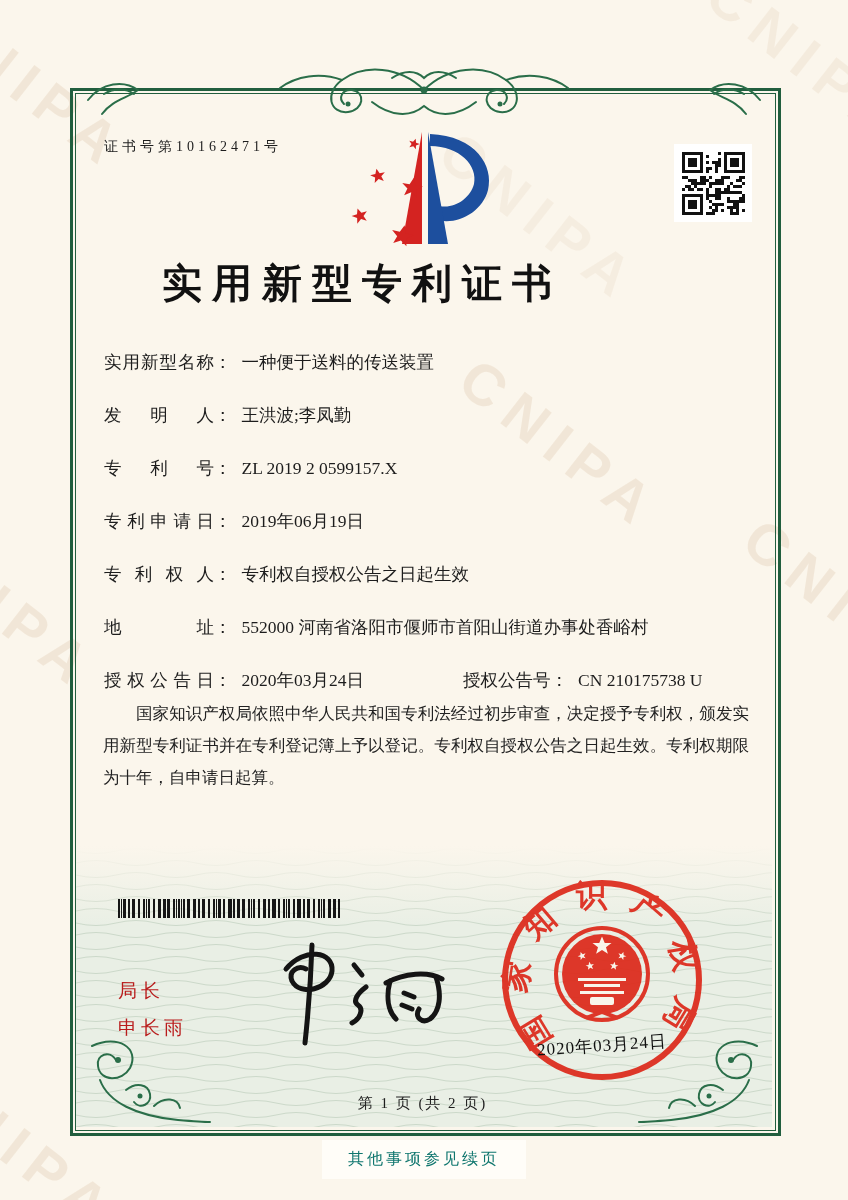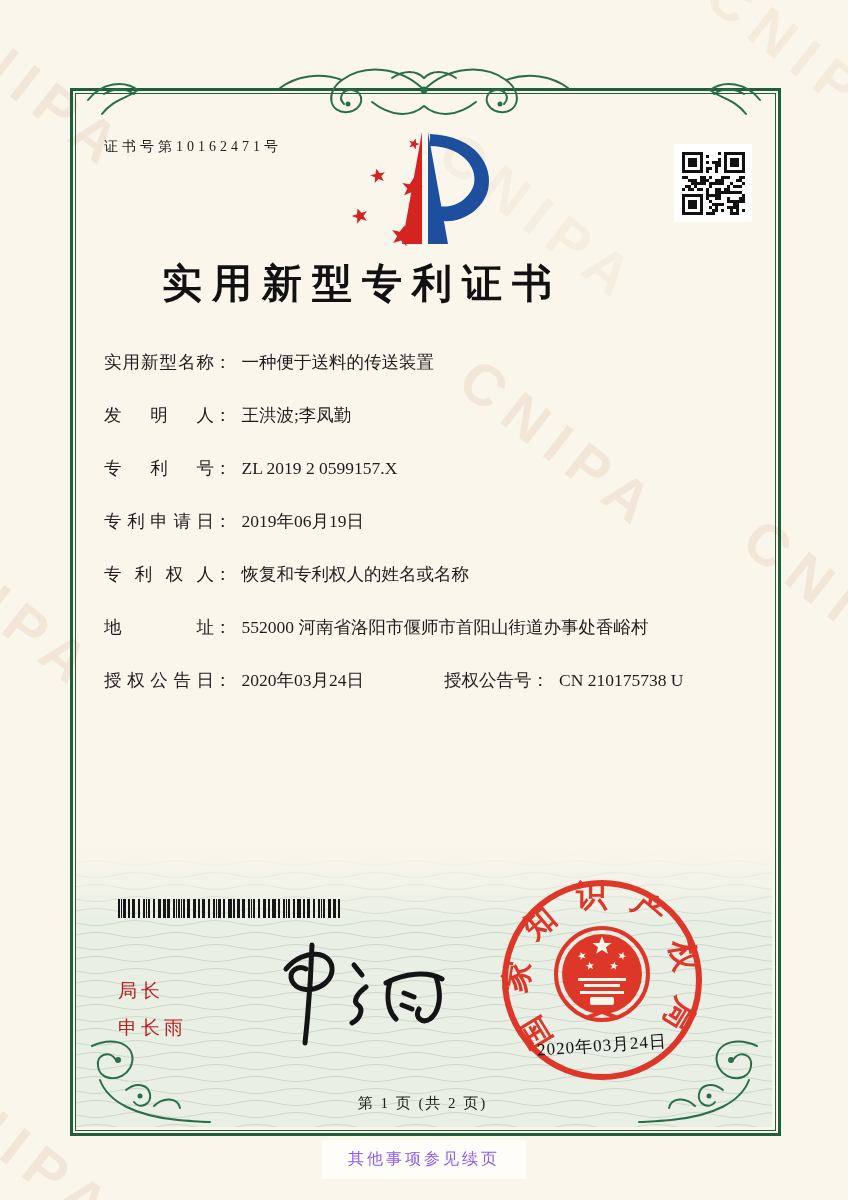--- a/index.html
+++ b/index.html
@@ -34,21 +34,21 @@
   .qr-box{position:absolute;left:674px;top:144px;width:78px;height:78px;background:#fff;
     display:flex;align-items:center;justify-content:center;}
   .title{
     position:absolute;left:0;top:256px;width:724px;text-align:center;
     font-size:40px;font-weight:bold;letter-spacing:10px;color:#111;
   }
   .rows{position:absolute;left:104px;top:350px;width:650px;font-size:17.5px;}
   .row{margin-bottom:35px;height:18px;white-space:nowrap;}
   .jlabel{display:inline-flex;justify-content:space-between;width:110px;vertical-align:top;}
   .colon{margin-right:10px;}
-  .grant-right{position:absolute;left:340px;top:0;}
+  .grant-right{position:absolute;left:359px;top:0;}
   .row.grant{position:relative;}
   .paras{
     position:absolute;left:103px;top:698px;width:646px;
     font-size:16.5px;line-height:32px;text-align:justify;color:#222;
   }
   .paras p{margin:0;text-indent:2em;}
   .barcode{
     position:absolute;left:118px;top:899px;width:223px;height:19px;
     background:
       repeating-linear-gradient(90deg,#161616 0 2px,rgba(0,0,0,0) 2px 5px),
@@ -58,21 +58,21 @@
   .signoff{position:absolute;left:118px;top:972px;font-size:19px;letter-spacing:4px;line-height:37px;color:#b91c1c;}
   .signature{position:absolute;left:248px;top:935px;width:210px;height:115px;}
   .seal{position:absolute;left:494px;top:872px;width:216px;height:216px;opacity:.93;}
   .seal-date{
     position:absolute;left:494px;top:1034px;width:216px;text-align:center;
     font-size:17px;letter-spacing:1px;color:#101010;transform:rotate(-4deg);
   }
   .pagination{position:absolute;left:70px;top:1094px;width:705px;text-align:center;font-size:15px;letter-spacing:2px;}
   .footer-note{
     position:absolute;left:50%;top:1140px;transform:translateX(-50%);
-    background:#fffdf8;padding:9px 26px;font-size:16px;letter-spacing:3px;color:#8b5cf6;
+    background:#fffdf8;padding:9px 26px;font-size:16px;letter-spacing:3px;color:#0f766e;
   }
   .orn{stroke:#2a6e49;fill:none;stroke-width:2;stroke-linecap:round;}
   .orn-f{fill:#2a6e49;stroke:none;}
 </style>
 </head>
 <body>
 
 <span class="wm" style="left:-45px;top:-15px;">CNIPA</span>
 <span class="wm" style="left:468px;top:118px;opacity:.28;">CNIPA</span>
 <span class="wm" style="left:488px;top:345px;">CNIPA</span>
@@ -356,21 +356,21 @@
         <span>请</span>
         <span>日</span>
       </span><span class="colon">：</span><span>2019年06月19日</span>
   </div>
   <div class="row">
     <span class="jlabel">
         <span>专</span>
         <span>利</span>
         <span>权</span>
         <span>人</span>
-      </span><span class="colon">：</span><span>恢复和专利权人的姓名或名称</span>
+      </span><span class="colon">：</span><span>专利权自授权公告之日起生效</span>
   </div>
   <div class="row">
     <span class="jlabel">
         <span>地</span>
         <span>址</span>
       </span><span class="colon">：</span><span>552000 河南省洛阳市偃师市首阳山街道办事处香峪村</span>
   </div>
   <div class="row grant">
     <span class="jlabel">
         <span>授</span>
@@ -379,20 +379,21 @@
         <span>告</span>
         <span>日</span>
       </span><span class="colon">：</span><span>2020年03月24日</span>
     <span class="grant-right">
       <span>授权公告号</span><span class="colon">：</span><span>CN 210175738 U</span>
     </span>
   </div>
 </div>
 
 <div class="paras">
+  <p>国家知识产权局依照中华人民共和国专利法经过初步审查，决定授予专利权，颁发实用新型专利证书并在专利登记簿上予以登记。专利权自授权公告之日起生效。专利权期限为十年，自申请日起算。</p>
 </div>
 
 <div class="barcode"></div>
 
 <div class="signoff">
   <div>局长</div>
   <div>申长雨</div>
 </div>
 
 <svg class="signature" viewBox="0 0 210 115">

